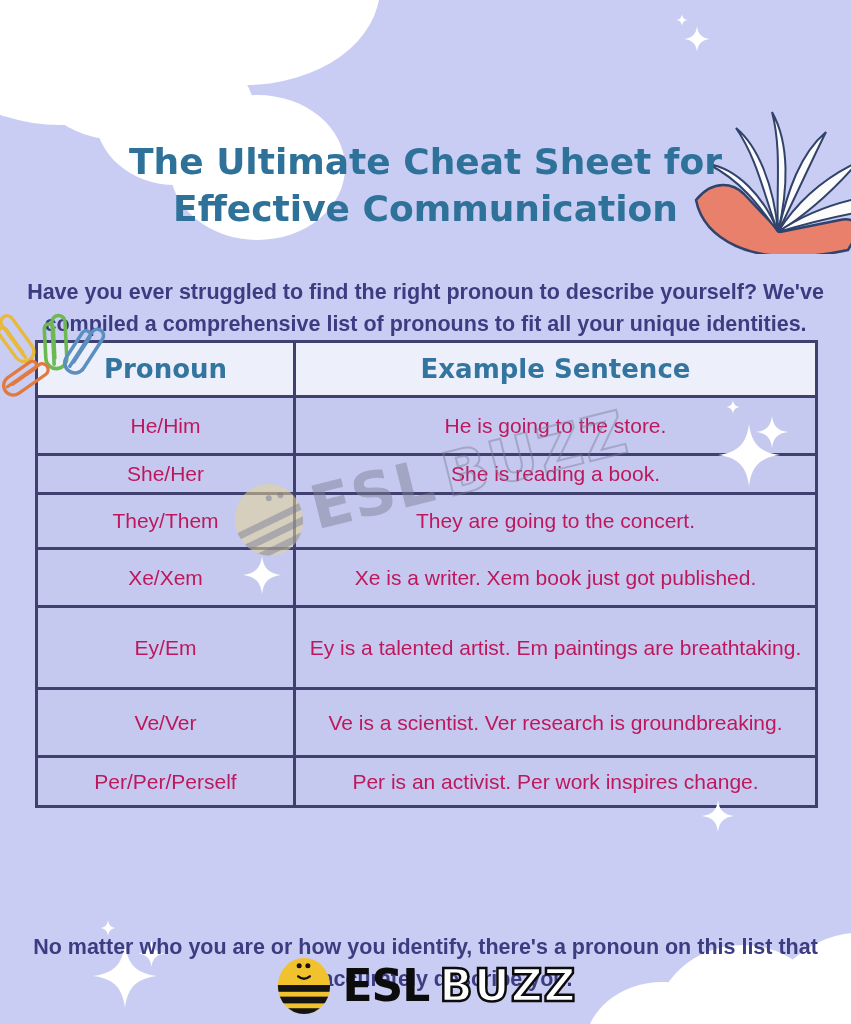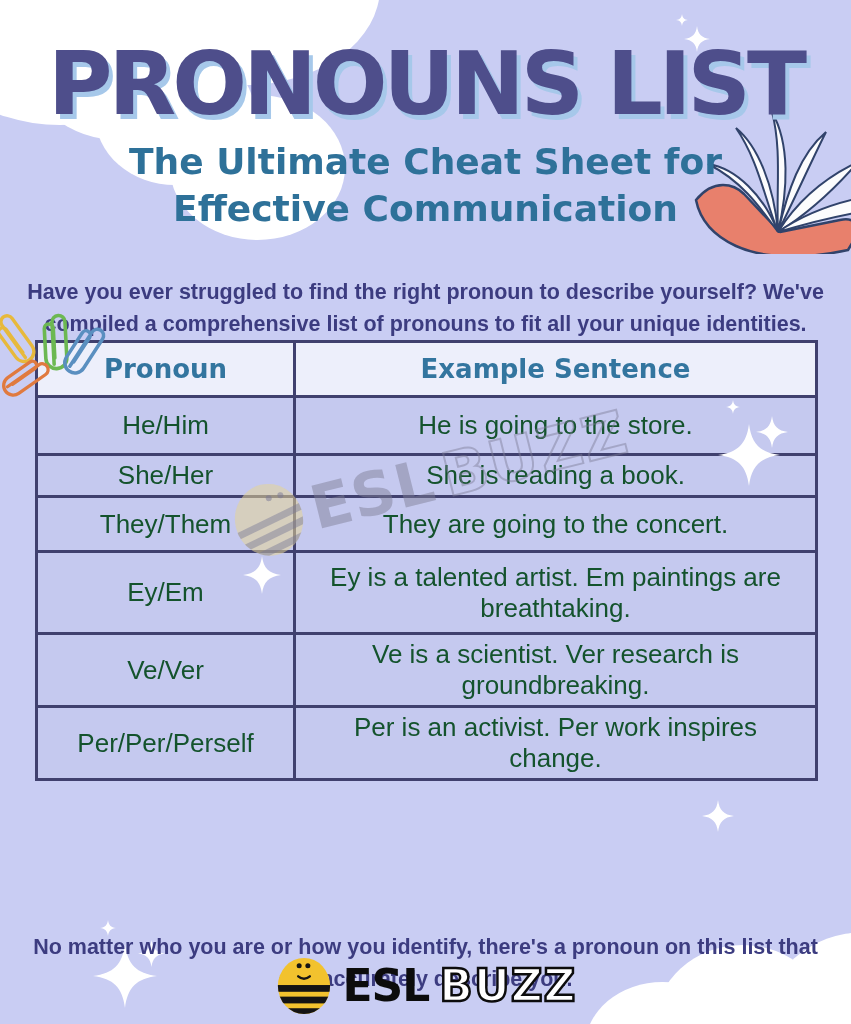--- a/index.html
+++ b/index.html
@@ -53,21 +53,21 @@
   .pronoun-table col.c1 { width:258px; }
   .pronoun-table th, .pronoun-table td {
     border:3px solid #40406e; text-align:center; vertical-align:middle;
     padding:4px 10px;
   }
   .pronoun-table th {
     background:#edeffb; color:#33759f; font-size:26px; font-weight:700;
     height:55px; font-family:"DejaVu Sans", sans-serif;
   }
   .pronoun-table td {
-    background:#c5c9ef; color:#14532d; font-size:26px; font-weight:400;
+    background:#c5c9ef; color:#be185d; font-size:21px; font-weight:400;
   }
   .pronoun-table tr.r1 td { height:58px; }
   .pronoun-table tr.r2 td { height:39px; }
   .pronoun-table tr.r3 td { height:55px; }
   .pronoun-table tr.r4 td { height:66px; }
   .pronoun-table tr.r5 td { height:58px; }
   .pronoun-table tr.r6 td { height:82px; }
   .pronoun-table tr.r7 td { height:68px; }
   .pronoun-table tr.r8 td { height:50px; }
 
@@ -184,21 +184,20 @@
       <path d="M4 92 C22 70 42 76 52 86 L88 124 L148 112 C168 108 166 124 162 132 L156 142 C110 152 70 150 44 138 C20 127 8 112 4 92 Z" fill="#e8806c" stroke="#31436b" stroke-width="2.5" stroke-linejoin="round"></path>
       <path d="M86 124 C66 96 48 72 16 56 C44 60 72 88 86 124 Z" fill="#fcfcfd" stroke="#31436b" stroke-width="2"></path>
       <path d="M86 124 C72 88 66 52 44 20 C66 38 82 78 86 124 Z" fill="#fcfcfd" stroke="#31436b" stroke-width="2"></path>
       <path d="M86 124 C84 82 90 42 80 4 C98 36 96 82 86 124 Z" fill="#fcfcfd" stroke="#31436b" stroke-width="2"></path>
       <path d="M86 124 C96 82 108 46 134 24 C118 56 102 92 86 124 Z" fill="#fcfcfd" stroke="#31436b" stroke-width="2"></path>
       <path d="M86 124 C106 92 132 70 166 54 C140 84 112 108 86 124 Z" fill="#fcfcfd" stroke="#31436b" stroke-width="2"></path>
       <path d="M86 124 C112 106 140 96 168 90 L168 104 C134 110 106 118 86 124 Z" fill="#fcfcfd" stroke="#31436b" stroke-width="2"></path>
     </svg>
   </div>
 
-  <div class="title">PRONOUNS LIST</div>
   <div class="subtitle">The Ultimate Cheat Sheet for Effective Communication</div>
   <div class="intro">Have you ever struggled to find the right pronoun to describe yourself? We've compiled a comprehensive list of pronouns to fit all your unique identities.</div>
 
   <div class="clip" style="left:0px; top:306px; transform:rotate(-36deg);">
     <svg width="34" height="64" viewBox="0 0 36 68">
         <path d="M13 56 V14 a6.5 6.5 0 0 1 13 0 v36 a10.5 10.5 0 0 1 -21 0 V20 a4.5 4.5 0 0 1 9 0 v30" fill="none" stroke="#e7b93c" stroke-width="3.6" stroke-linecap="round"></path>
       </svg>
   </div>
   <div class="clip" style="left:40px; top:308px; transform:rotate(-3deg);">
     <svg width="36" height="68" viewBox="0 0 36 68">
@@ -232,20 +231,24 @@
         <td>He/Him</td>
         <td>He is going to the store.</td>
       </tr>
       <tr class="r2">
         <td>She/Her</td>
         <td>She is reading a book.</td>
       </tr>
       <tr class="r3">
         <td>They/Them</td>
         <td>They are going to the concert.</td>
+      </tr>
+      <tr class="r5">
+        <td>Xe/Xem</td>
+        <td>Xe is a writer. Xem book just got published.</td>
       </tr>
       <tr class="r6">
         <td>Ey/Em</td>
         <td>Ey is a talented artist. Em paintings are breathtaking.</td>
       </tr>
       <tr class="r7">
         <td>Ve/Ver</td>
         <td>Ve is a scientist. Ver research is groundbreaking.</td>
       </tr>
       <tr class="r8">

